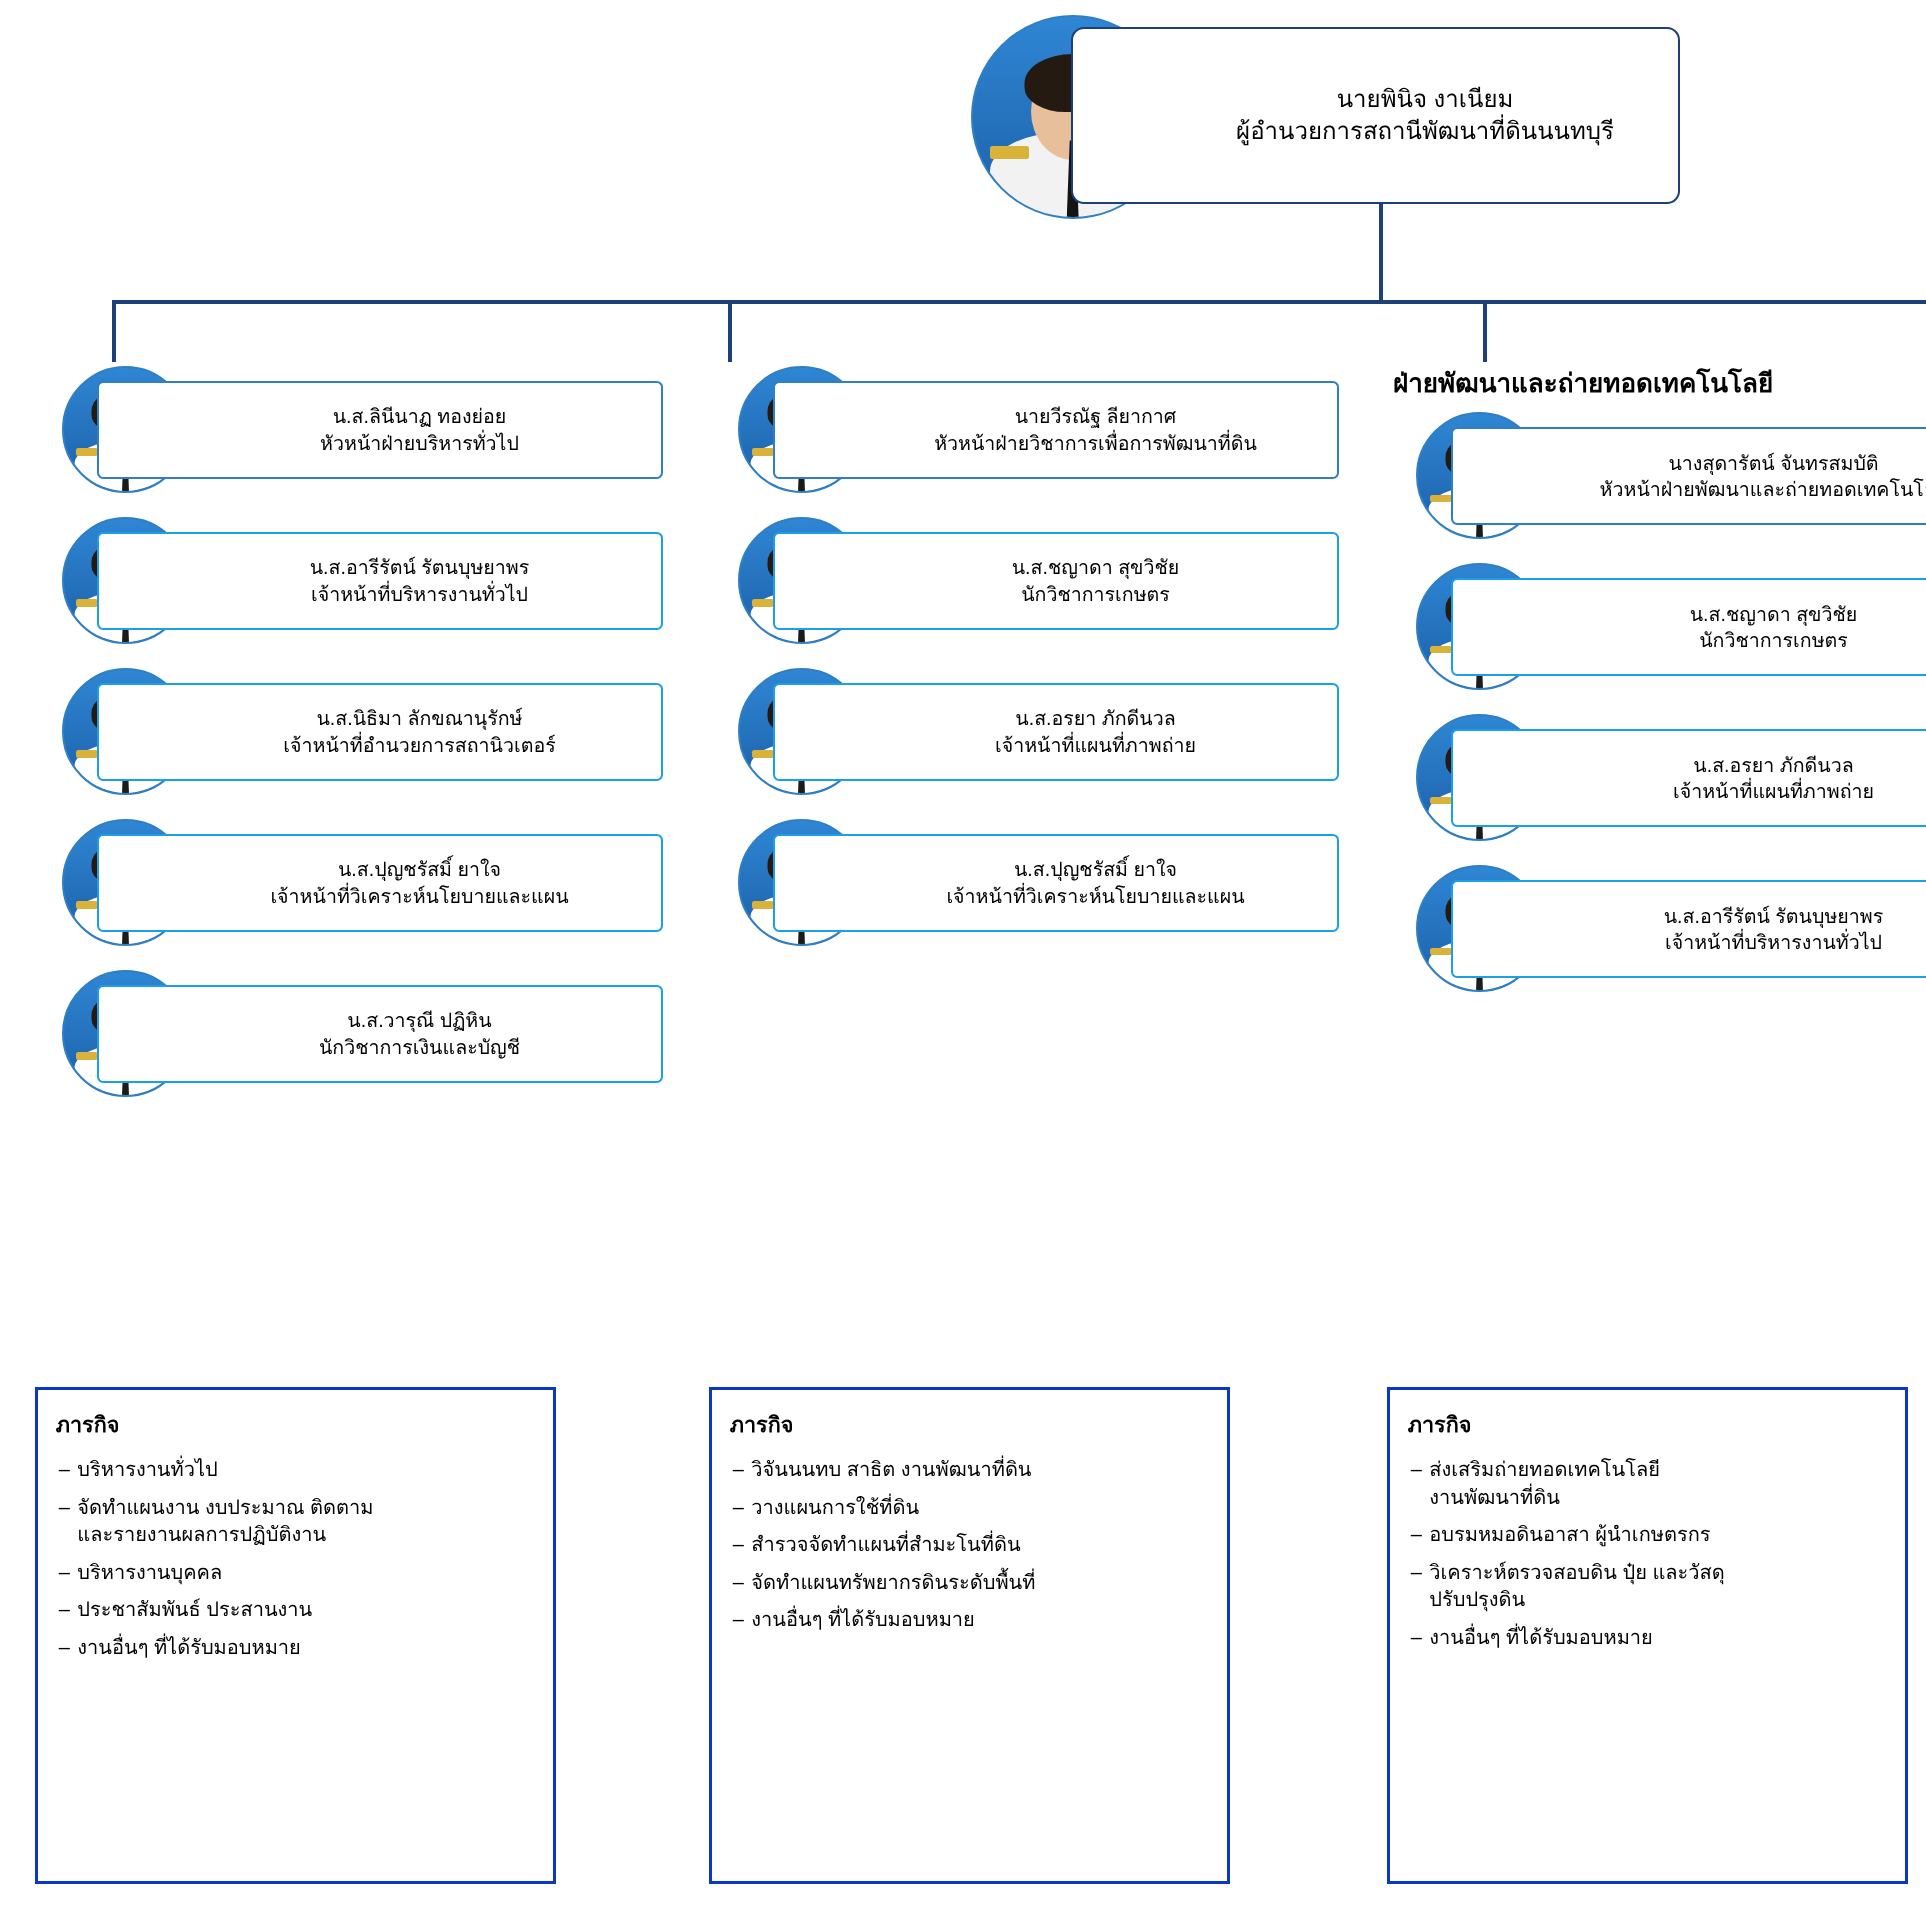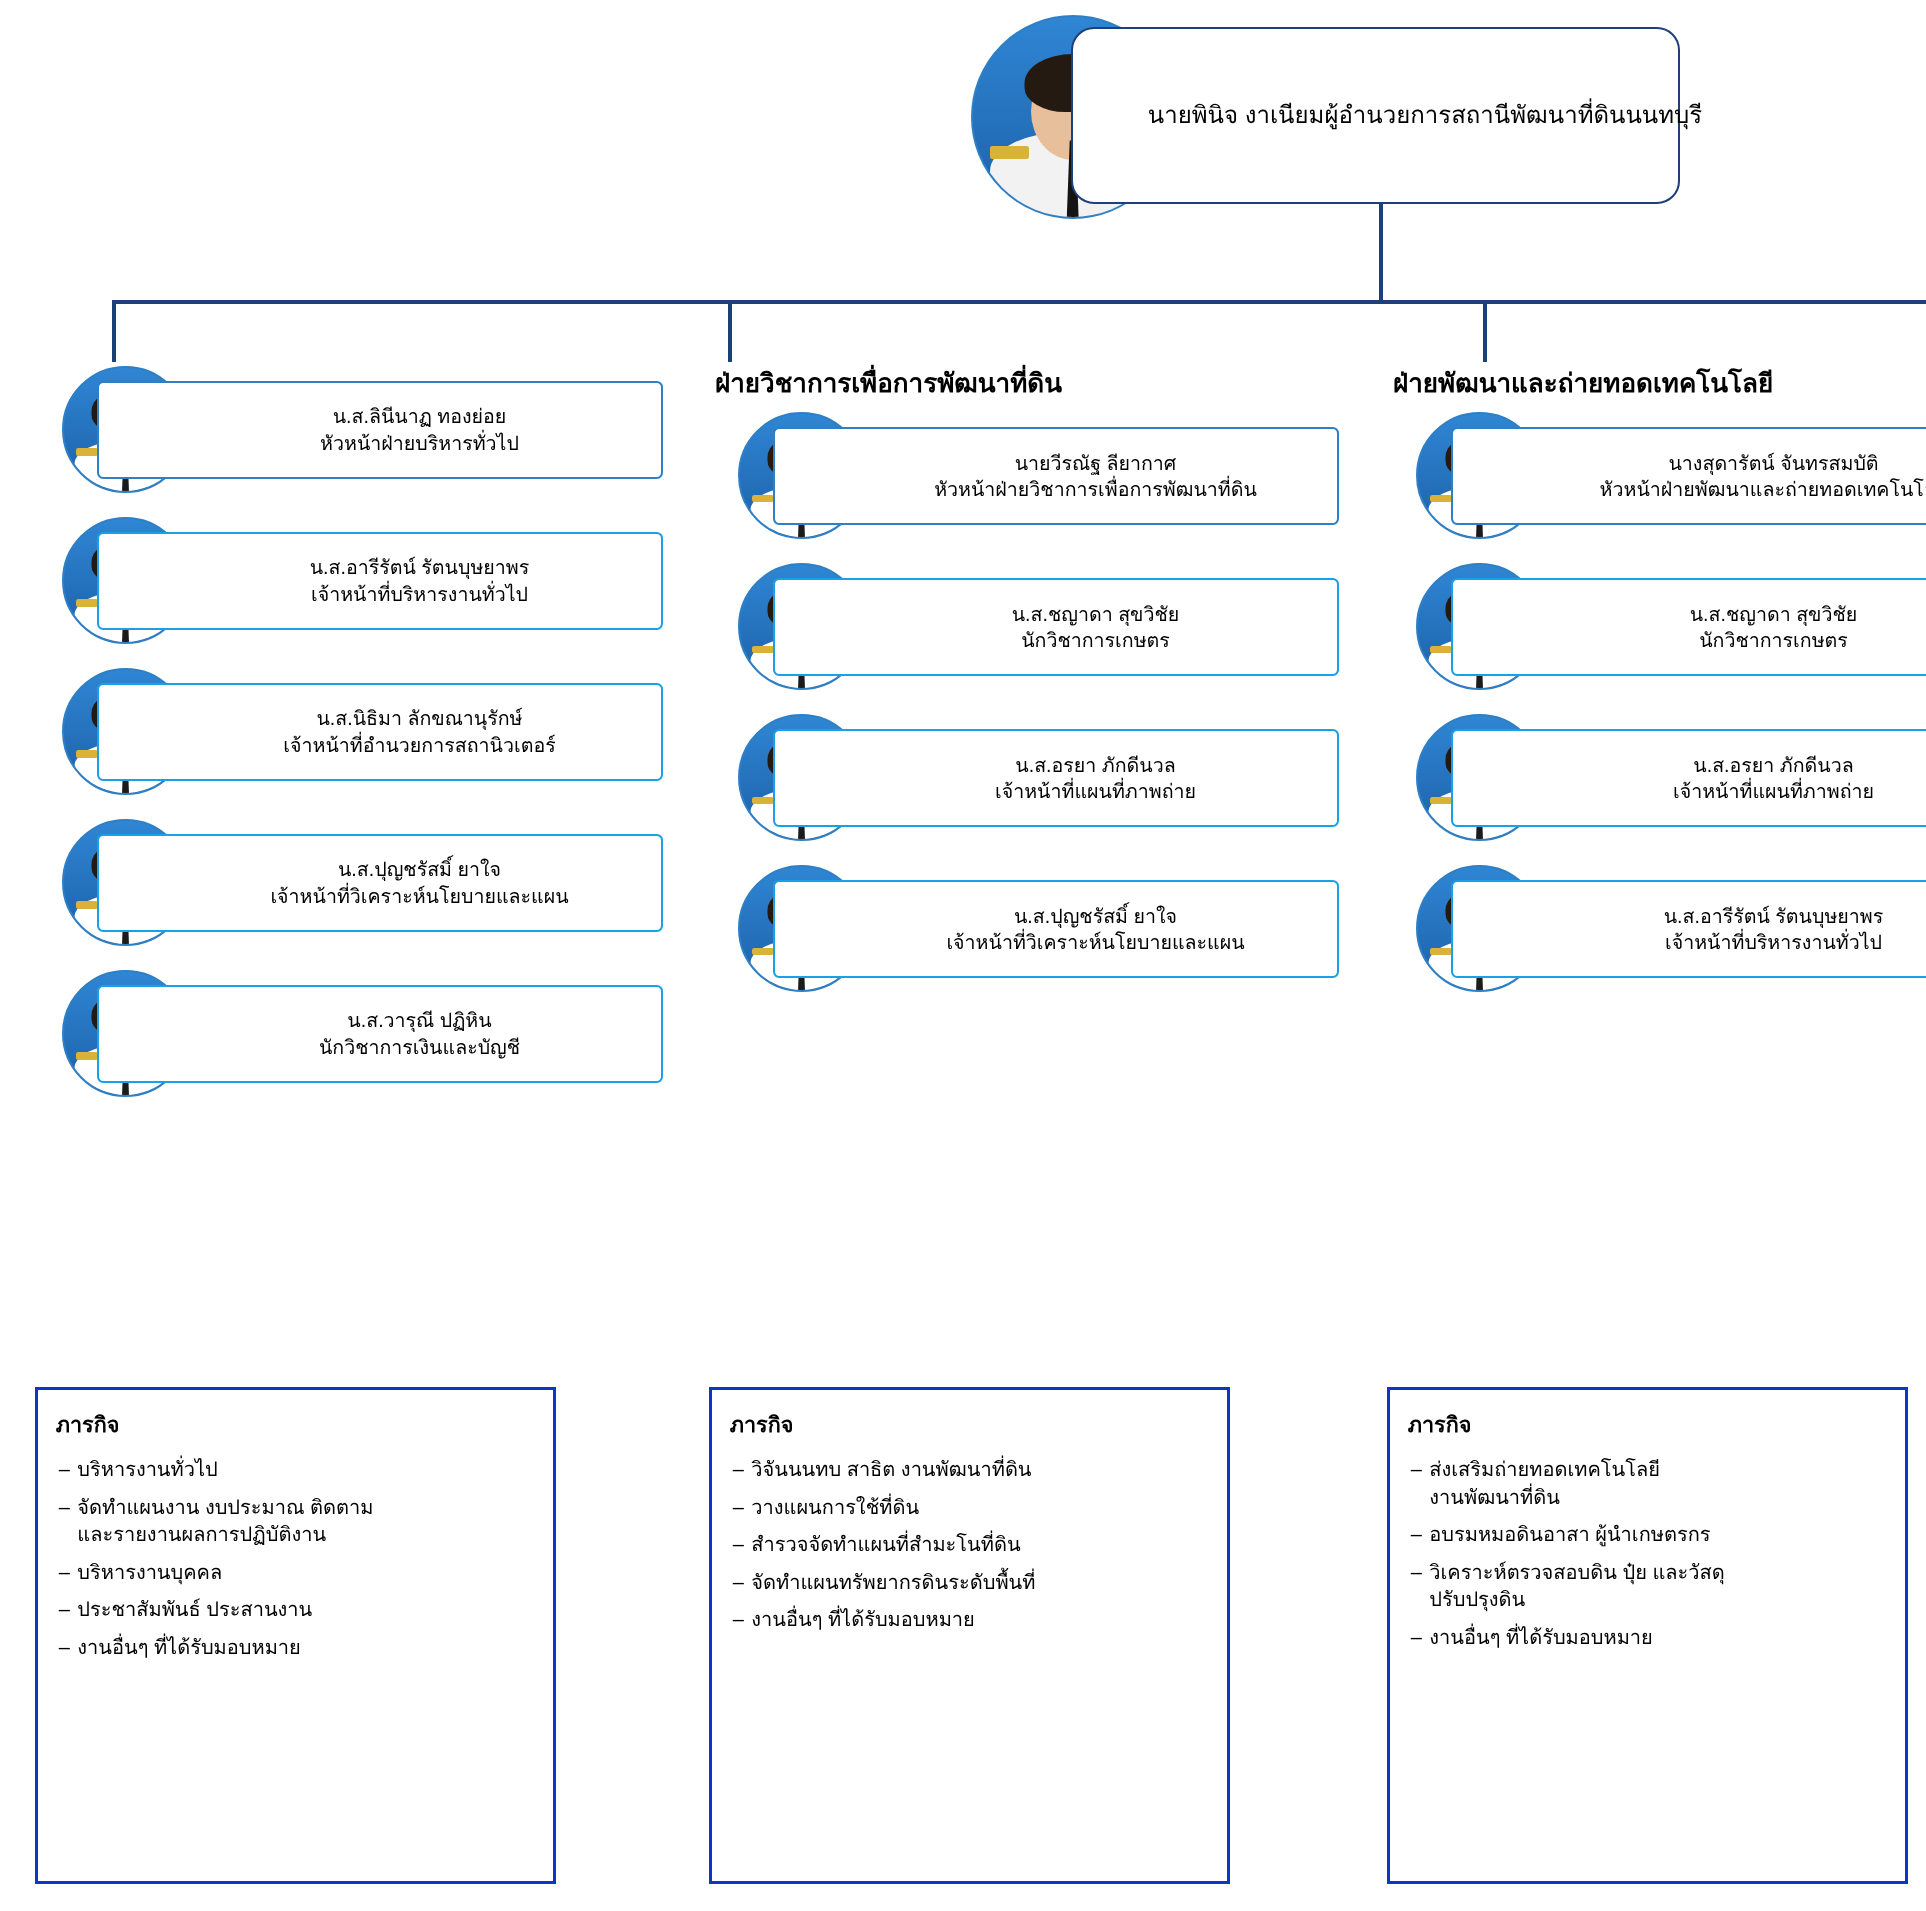--- a/index.html
+++ b/index.html
@@ -27,25 +27,25 @@
     width: 732px;
     height: 208px;
   }
   .director-card {
     position: absolute;
     left: 108px;
     top: 11.6px;
     width: 609px;
     height: 177px;
     border: 2.7px solid #1d3f7a;
-    border-radius: 23px;
+    border-radius: 13px;
     background: #ffffff;
     box-sizing: border-box;
     display: flex;
-    flex-direction: row;
+    flex-direction: column;
     align-items: center;
     justify-content: center;
     padding-left: 99px;
     box-sizing: border-box;
   }
   .director-name {
     font-size: 24px;
     line-height: 1.35;
     white-space: nowrap;
   }
@@ -308,21 +308,20 @@
           <div class="epaulette-r"></div>
       </div>
       <div class="person-card">
         <div class="person-name">น.ส.วารุณี ปฏิหิน</div>
         <div class="person-role">นักวิชาการเงินและบัญชี</div>
       </div>
     </div>
   </div>
 
   <div class="column" style="left:715px;">
-    <div class="col-header">ฝ่ายวิชาการเพื่อการพัฒนาที่ดิน</div>
 
     <div class="person-row">
       <div class="avatar person-avatar">
         <div class="body"></div>
           <div class="head"></div>
           <div class="hair"></div>
           <div class="tie"></div>
         <div class="epaulette-l"></div>
           <div class="epaulette-r"></div>
       </div>

